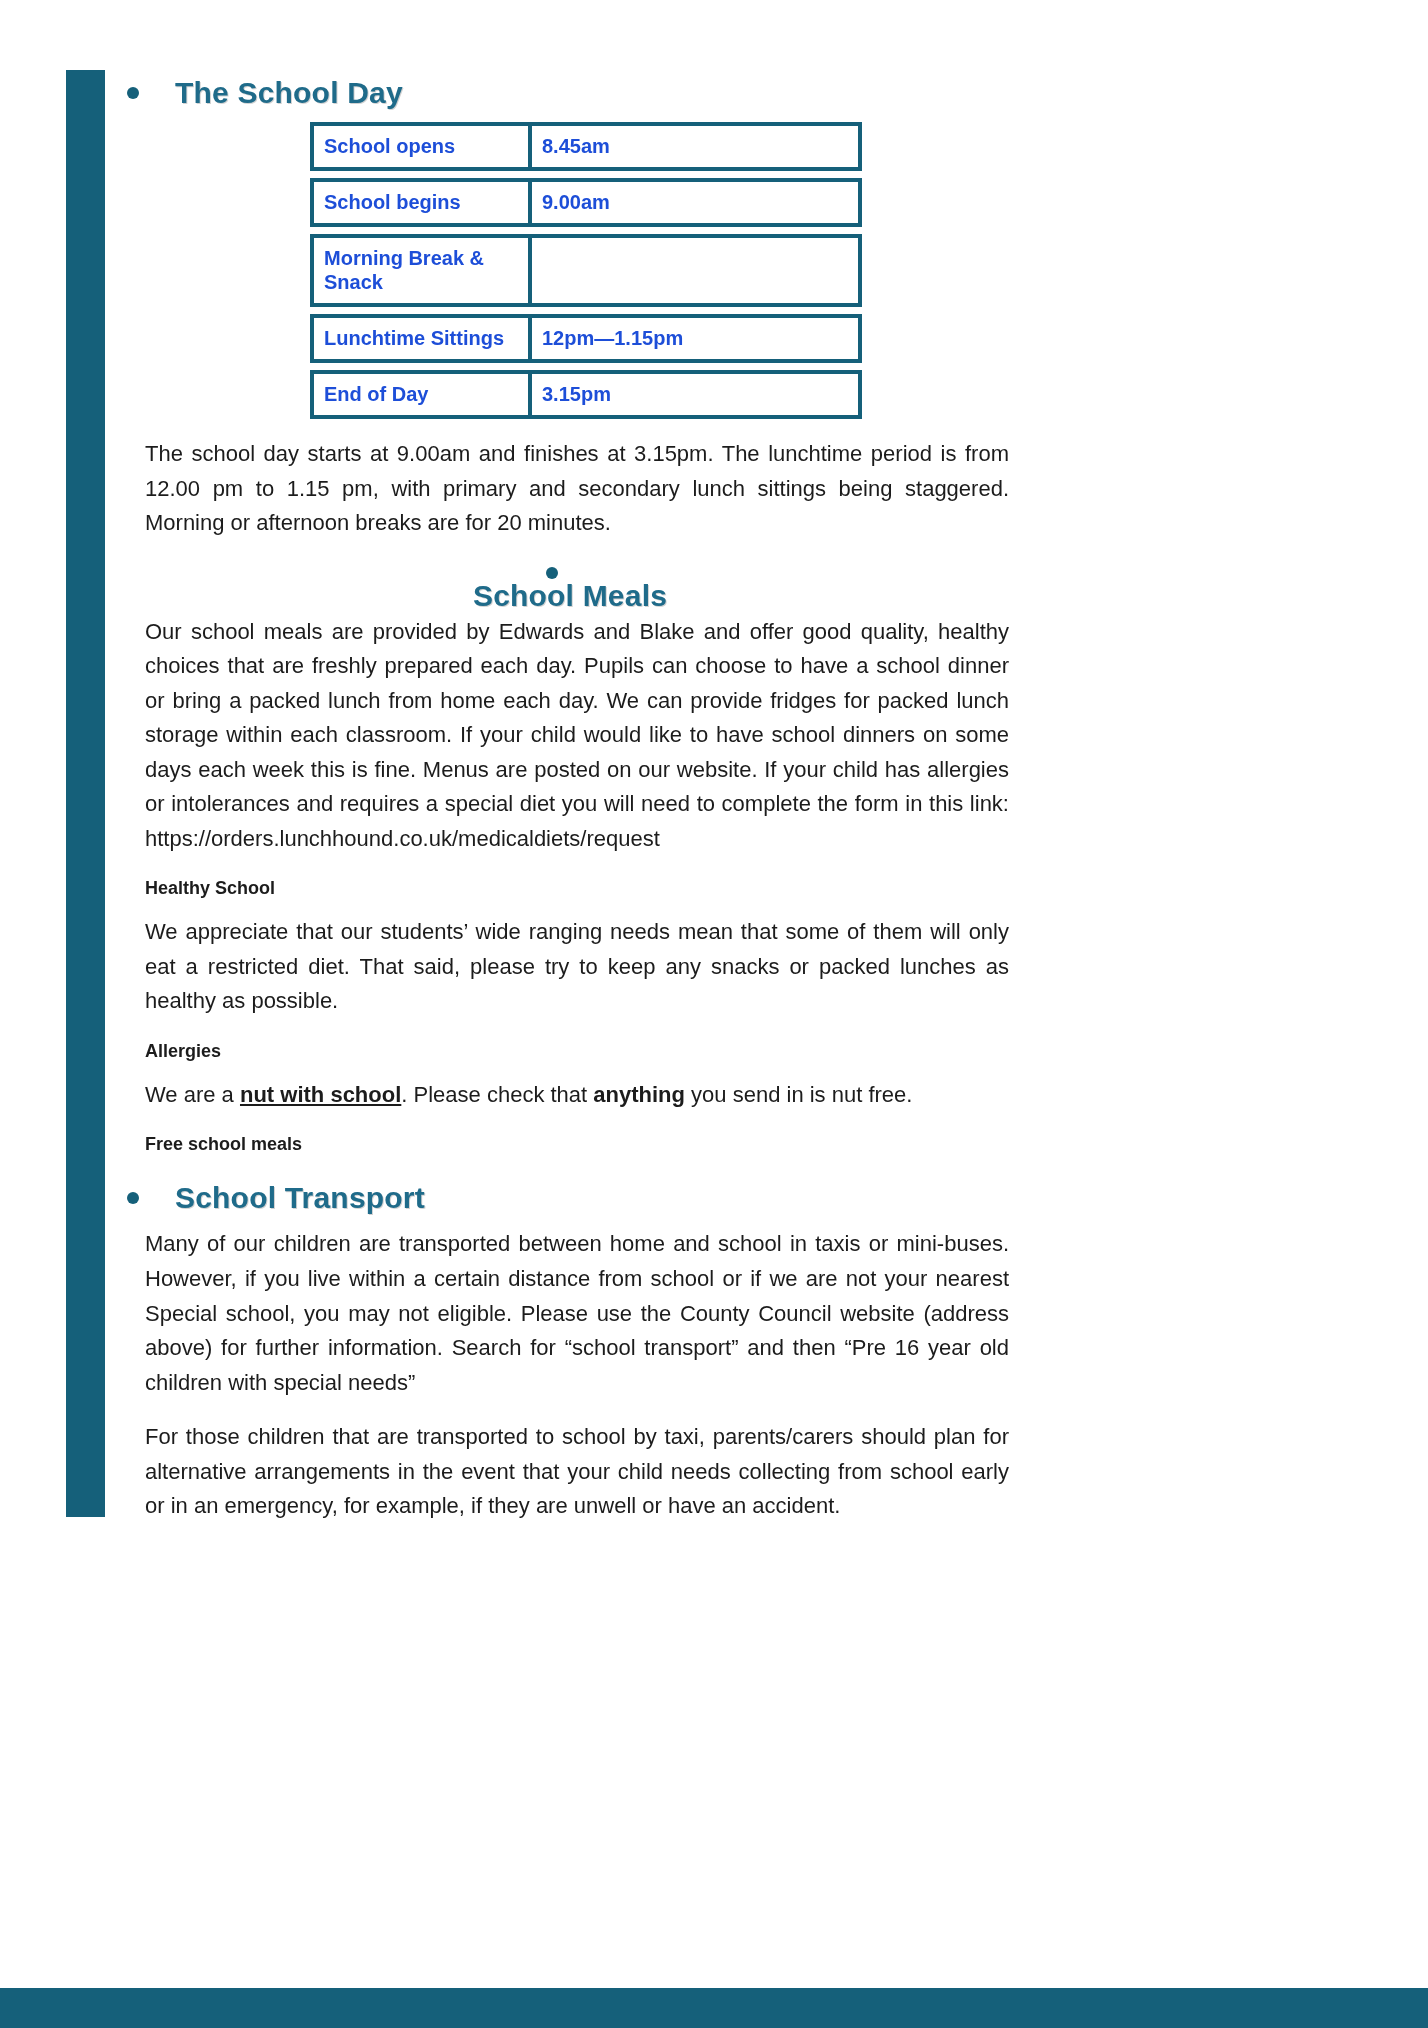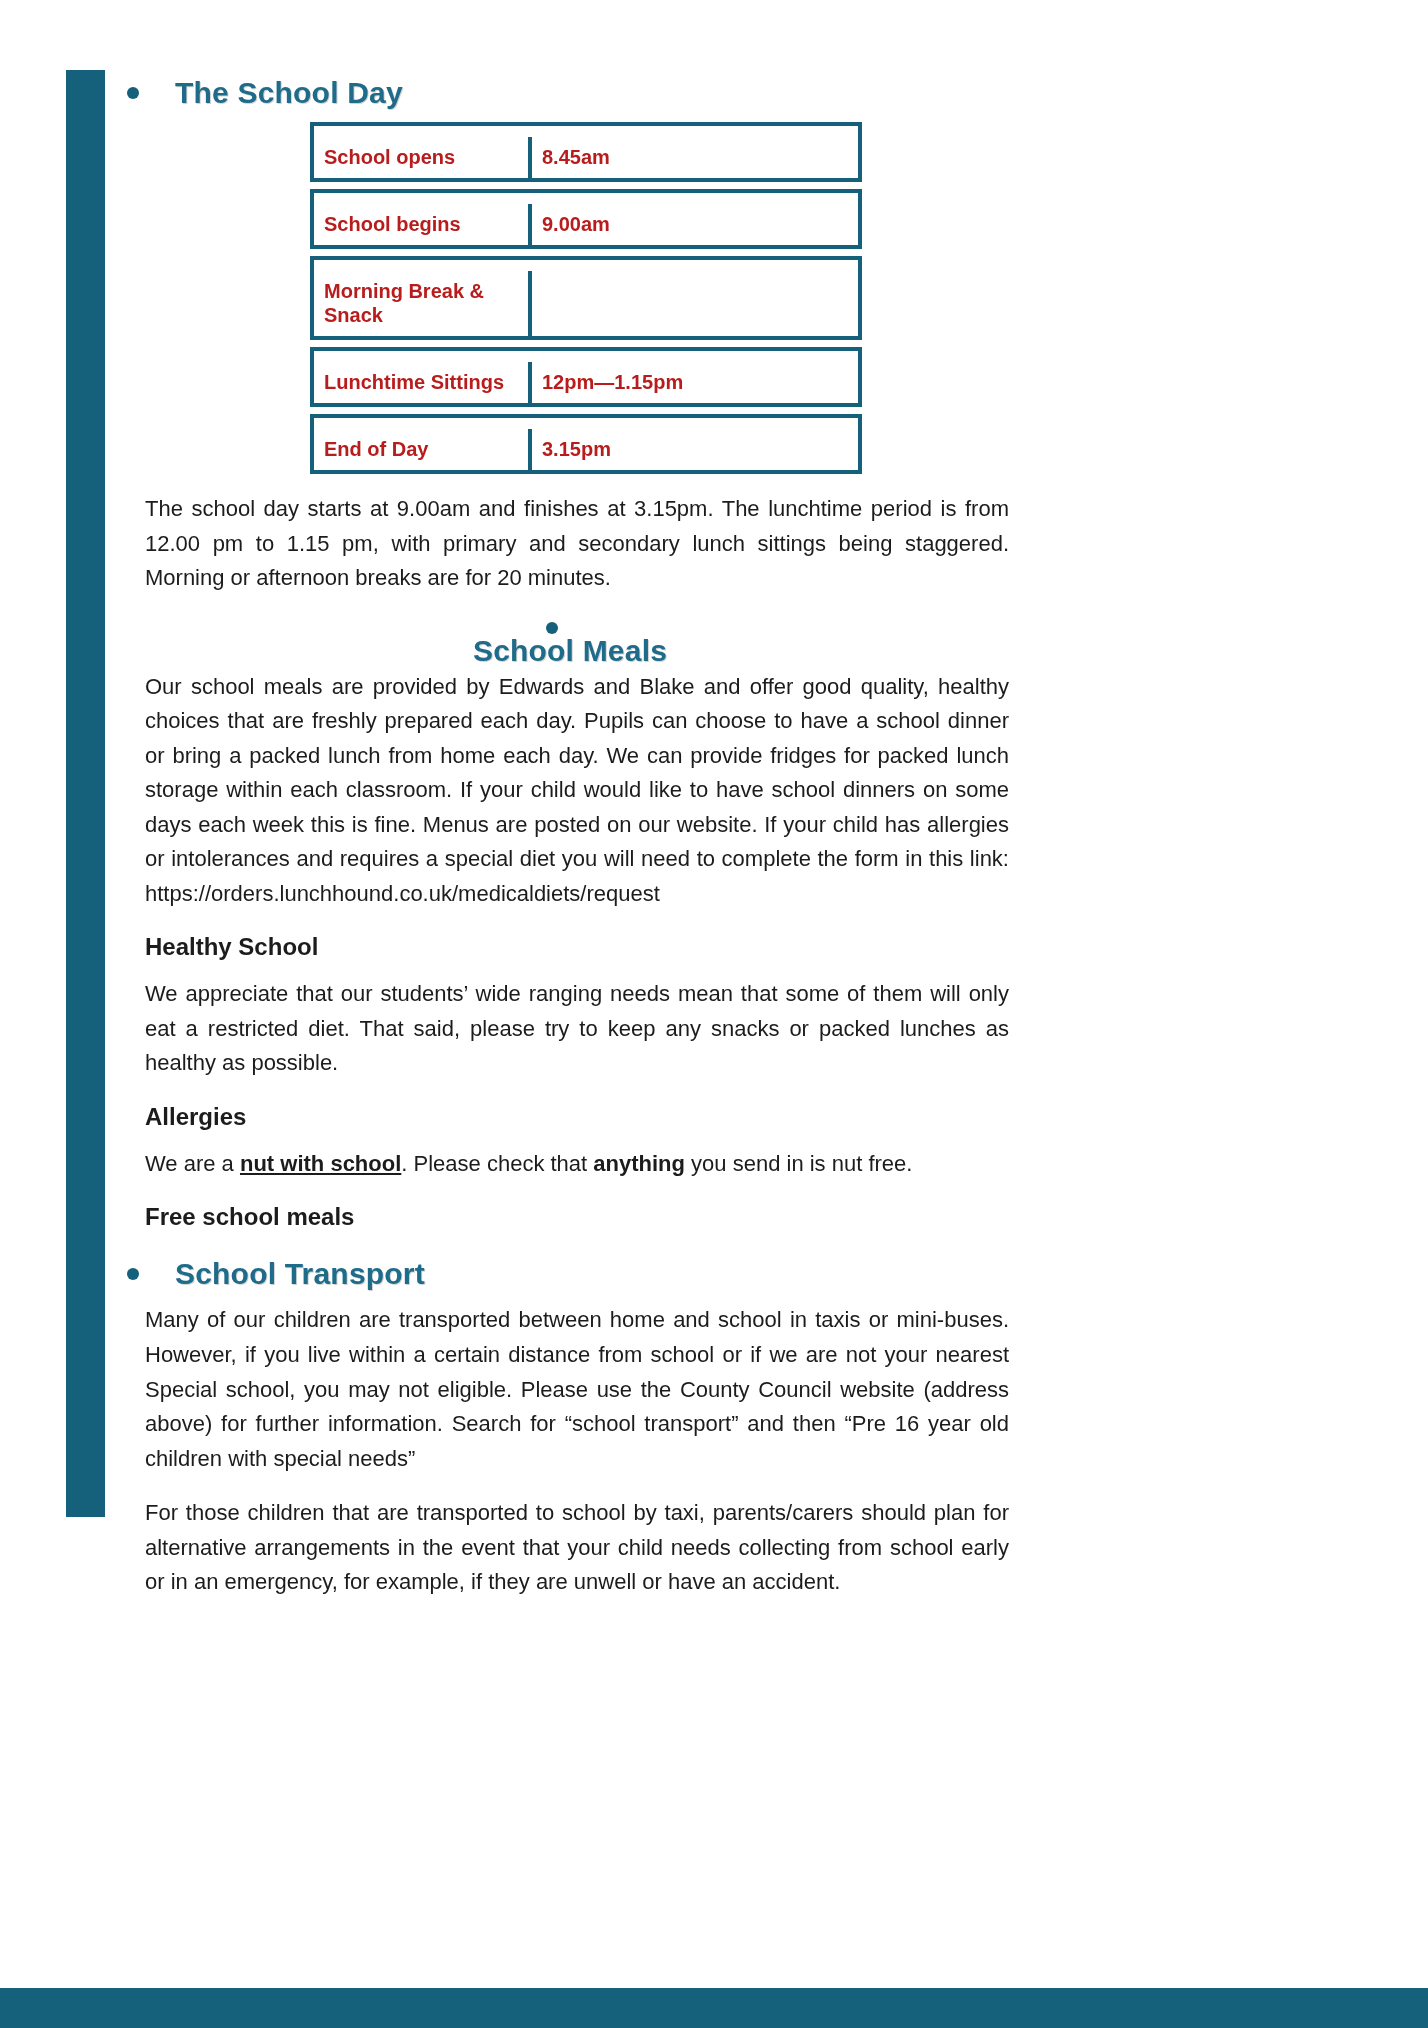--- a/index.html
+++ b/index.html
@@ -66,38 +66,37 @@
   .t-row {
     display: flex;
     border: 4px solid #15607a;
     margin-bottom: 7px;
     background: #ffffff;
   }
   .t-cell {
     padding: 8px 10px 9px 10px;
     font-size: 20px;
     font-weight: bold;
-    color: #b91c1c;
+    color: #1d4ed8;
     line-height: 1.2;
-    margin-top: 11px;
   }
   .t-label {
     width: 218px;
     border-right: 4px solid #15607a;
   }
   .t-value { flex: 1; }
   p.body {
     font-size: 22px;
     line-height: 1.57;
     text-align: justify;
     margin: 0 4px 20px 0;
   }
   p.body.nojust { text-align: left; }
   h3.subhead {
-    font-size: 24px;
+    font-size: 18px;
     font-weight: bold;
     color: #1c1c1c;
     margin: 22px 0 16px 0;
   }
   .bold { font-weight: bold; }
   .bold-underline { font-weight: bold; text-decoration: underline; }
   a.doc-link, span.doc-link {
     color: #2e75b6;
     text-decoration: none;
     cursor: pointer;

